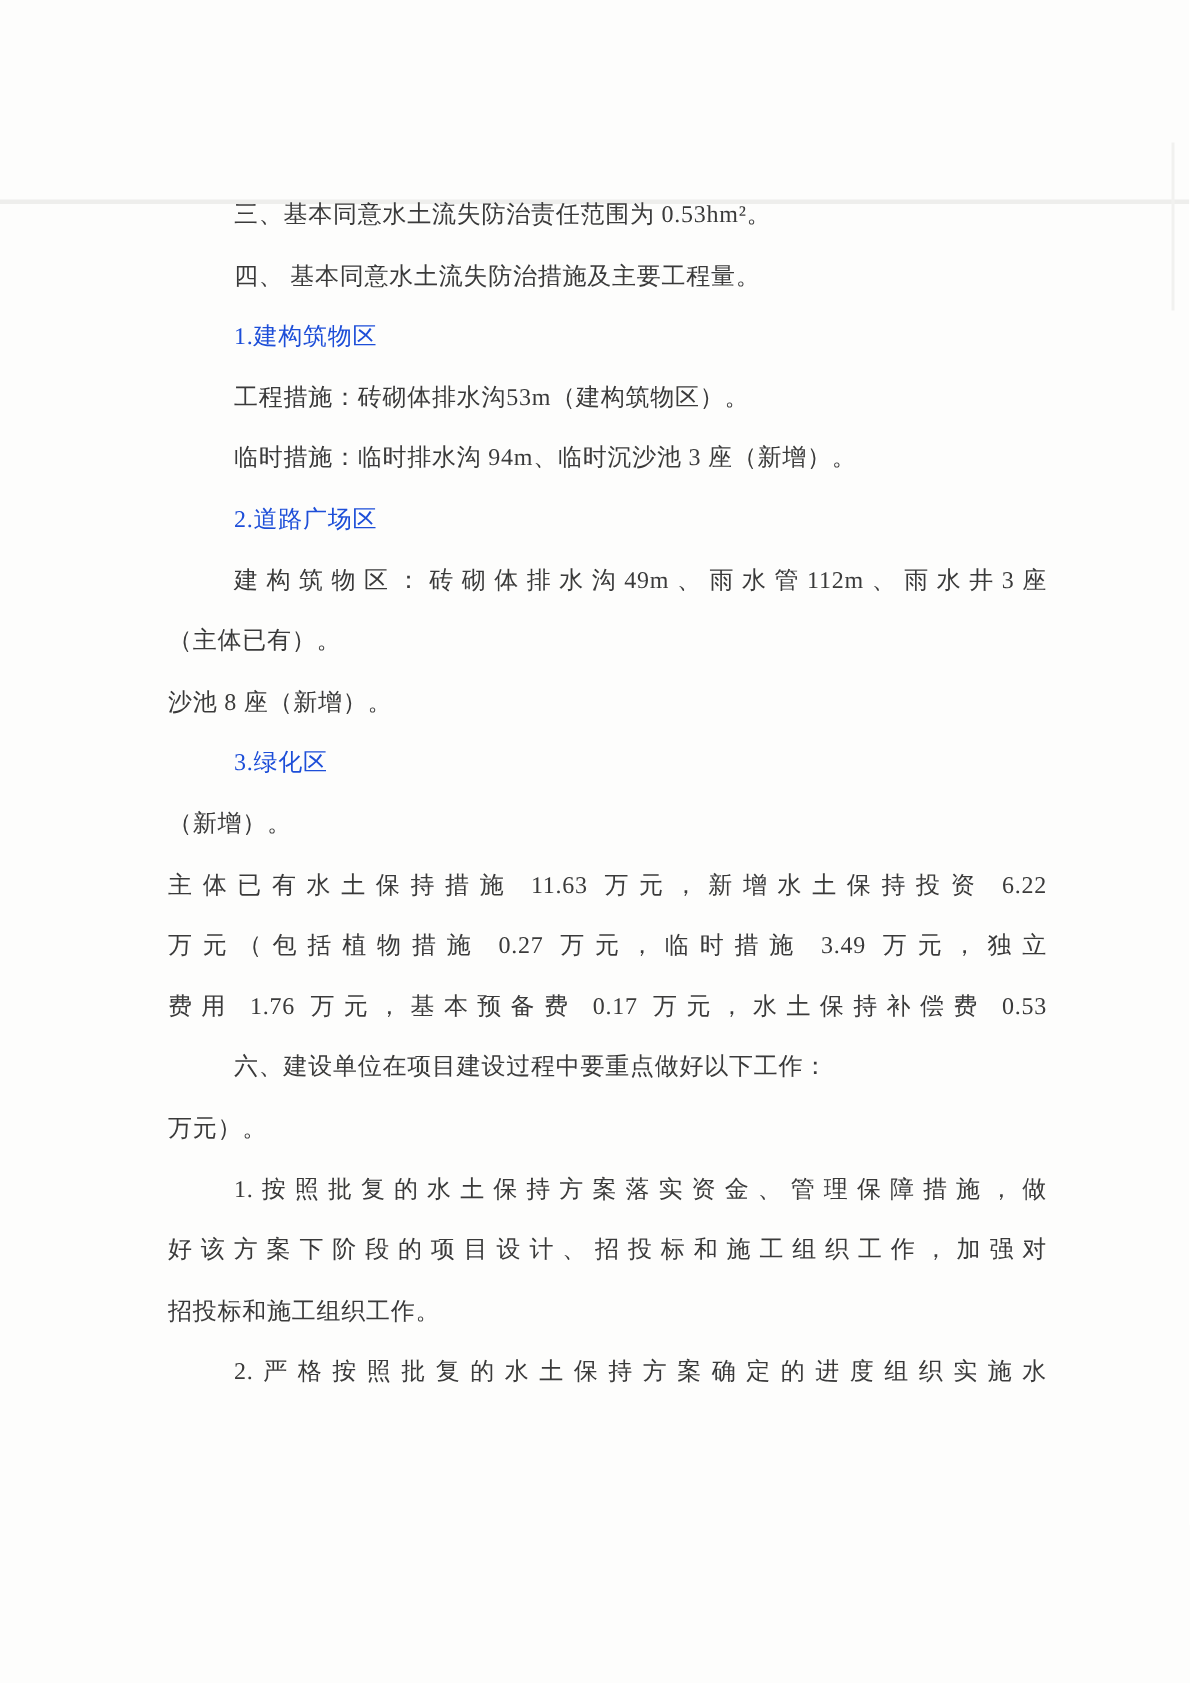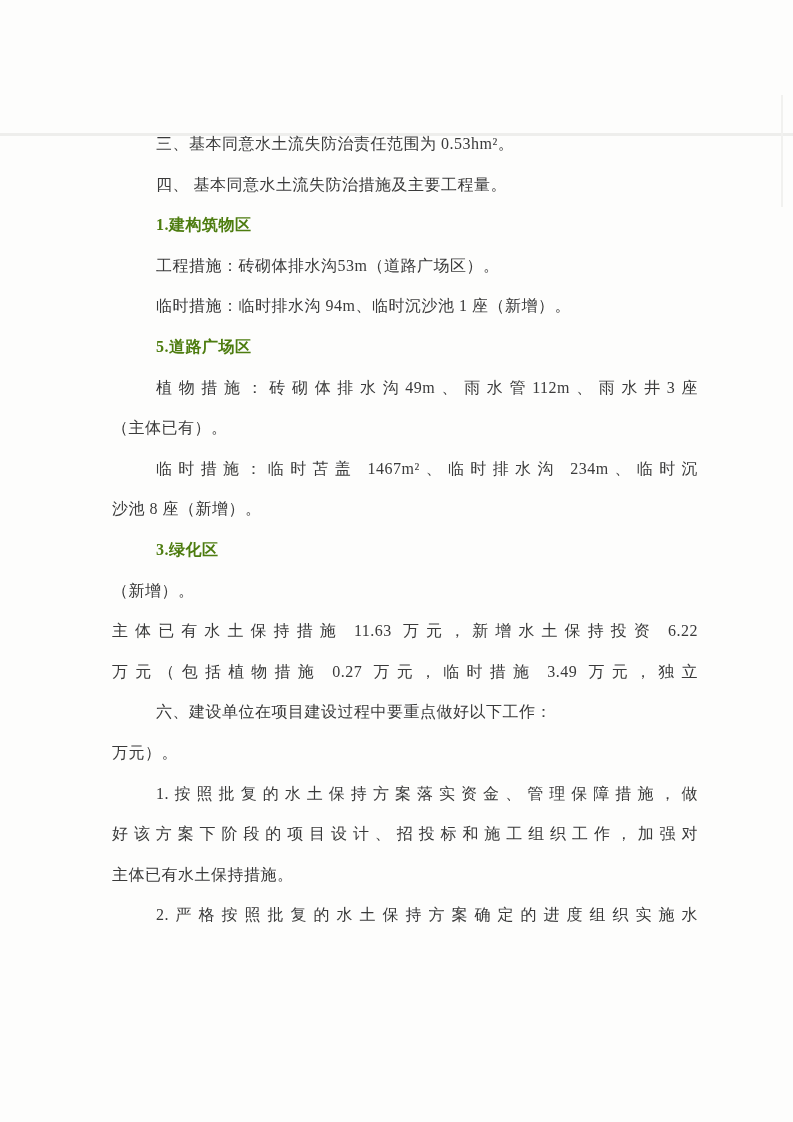--- a/index.html
+++ b/index.html
@@ -44,53 +44,53 @@
   .line {
     height: 40.6px;
     line-height: 40.6px;
     text-align: left;
     letter-spacing: 0.5px;
   }
   .indent {
     text-indent: 44px;
   }
   .bold {
-    font-weight: bold;
-    color: #4d7c0f;
+    font-weight: normal;
+    color: #1d4ed8;
   }
   
   .fill {
     text-align: justify;
     text-align-last: justify;
   }
 </style>
 </head>
 <body>
 
 <div class="page">
 
   <div class="artifact-hline"></div>
   <div class="artifact-vline"></div>
 
   <div class="textblock">
     <div class="line indent">三、基本同意水土流失防治责任范围为 0.53hm²。</div>
     <div class="line indent">四、 基本同意水土流失防治措施及主要工程量。</div>
     <div class="line indent bold">1.建构筑物区</div>
-    <div class="line indent">工程措施：砖砌体排水沟53m（道路广场区）。</div>
-    <div class="line indent">临时措施：临时排水沟 94m、临时沉沙池 1 座（新增）。</div>
-    <div class="line indent bold">5.道路广场区</div>
-    <div class="line indent fill">植物措施：砖砌体排水沟49m、雨水管112m、雨水井3座</div>
+    <div class="line indent">工程措施：砖砌体排水沟53m（建构筑物区）。</div>
+    <div class="line indent">临时措施：临时排水沟 94m、临时沉沙池 3 座（新增）。</div>
+    <div class="line indent bold">2.道路广场区</div>
+    <div class="line indent fill">建构筑物区：砖砌体排水沟49m、雨水管112m、雨水井3座</div>
     <div class="line">（主体已有）。</div>
-    <div class="line indent fill">临时措施：临时苫盖 1467m²、临时排水沟 234m、临时沉</div>
     <div class="line">沙池 8 座（新增）。</div>
     <div class="line indent bold">3.绿化区</div>
     <div class="line">（新增）。</div>
     <div class="line fill">主体已有水土保持措施 11.63 万元，新增水土保持投资 6.22</div>
     <div class="line fill">万元（包括植物措施 0.27 万元，临时措施 3.49 万元，独立</div>
+    <div class="line fill">费用 1.76 万元，基本预备费 0.17 万元，水土保持补偿费 0.53</div>
     <div class="line indent">六、建设单位在项目建设过程中要重点做好以下工作：</div>
     <div class="line">万元）。</div>
     <div class="line indent fill">1.按照批复的水土保持方案落实资金、管理保障措施，做</div>
     <div class="line fill">好该方案下阶段的项目设计、招投标和施工组织工作，加强对</div>
-    <div class="line">主体已有水土保持措施。</div>
+    <div class="line">招投标和施工组织工作。</div>
     <div class="line indent fill">2.严格按照批复的水土保持方案确定的进度组织实施水</div>
   </div>
 
 </div>
 
 </body></html>

